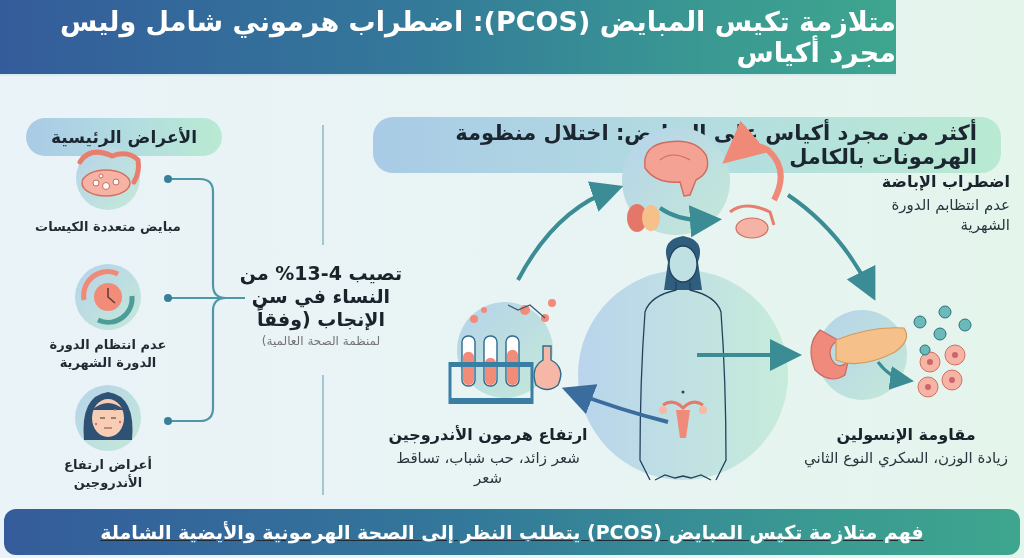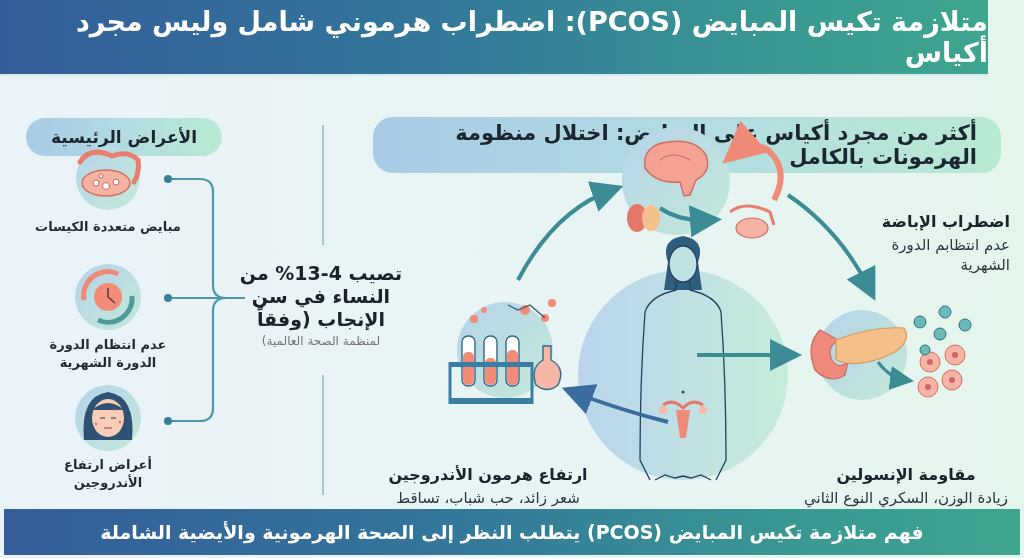--- a/index.html
+++ b/index.html
@@ -4,21 +4,21 @@
 <style>
   * { box-sizing: border-box; margin: 0; padding: 0; }
   html, body { width: 1024px; height: 558px; overflow: hidden; }
   body {
     font-family: "DejaVu Sans", "Liberation Sans", sans-serif;
     background: linear-gradient(90deg, #eaf3f8 0%, #e8f4f3 60%, #e4f5ec 100%);
     position: relative;
     color: #1f2a33;
   }
   .title-bar {
-    position: absolute; left: 0; top: 0; width: 988px; height: 76px;
+    position: absolute; left: 0; top: 0; width: 896px; height: 76px;
     background: linear-gradient(90deg, #345c9a 0%, #33789a 45%, #3a9a92 80%, #3ea58e 100%);
     display: flex; align-items: center; justify-content: center;
     border-bottom: 2px solid #d6ecf3;
   }
   .title-bar h1 {
     color: #ffffff; font-size: 27px; font-weight: bold; direction: rtl;
     letter-spacing: 0px;
   }
   .pill {
     position: absolute; height: 38px; border-radius: 20px;
@@ -38,32 +38,32 @@
   .s1 { left: 33px; top: 143px; }
   .s2 { left: 33px; top: 263px; }
   .s3 { left: 33px; top: 383px; }
 
   .stat { position: absolute; left: 236px; top: 262px; width: 170px; direction: rtl; text-align: center; }
   .stat .big { font-size: 19px; font-weight: bold; line-height: 1.2; color: #1a232c; }
   .stat .small { font-size: 12px; color: #737373; margin-top: 4px; }
 
   .svg-layer { position: absolute; left: 0; top: 0; width: 1024px; height: 558px; pointer-events: none; }
 
-  .hub-label { position: absolute; direction: rtl; text-align: right; margin-top: 40px; }
+  .hub-label { position: absolute; direction: rtl; text-align: right; }
   .hub-label .h { font-size: 16px; font-weight: bold; color: #1a232c; }
   .hub-label .d { font-size: 15px; color: #2b353e; line-height: 1.35; margin-top: 4px; }
   .ovu { left: 830px; top: 172px; width: 180px; }
   .ins { left: 786px; top: 425px; width: 240px; text-align: center; }
   .and { left: 372px; top: 425px; width: 232px; text-align: center; }
 
   .footer {
     position: absolute; left: 4px; top: 509px; width: 1016px; height: 46px;
-    border-radius: 1px;
+    border-radius: 12px;
     background: linear-gradient(90deg, #345c9a 0%, #33789a 45%, #3a9a92 80%, #3ea58e 100%);
-    display: flex; align-items: center; justify-content: center;
+    display: flex; align-items: center; justify-content: center; text-decoration: underline;
   }
   .footer span { color: #fff; font-size: 19px; font-weight: bold; direction: rtl; }
 </style>
 </head>
 <body>
 
 <div class="title-bar">
   <h1>متلازمة تكيس المبايض (PCOS): اضطراب هرموني شامل وليس مجرد أكياس</h1>
 </div>
 

